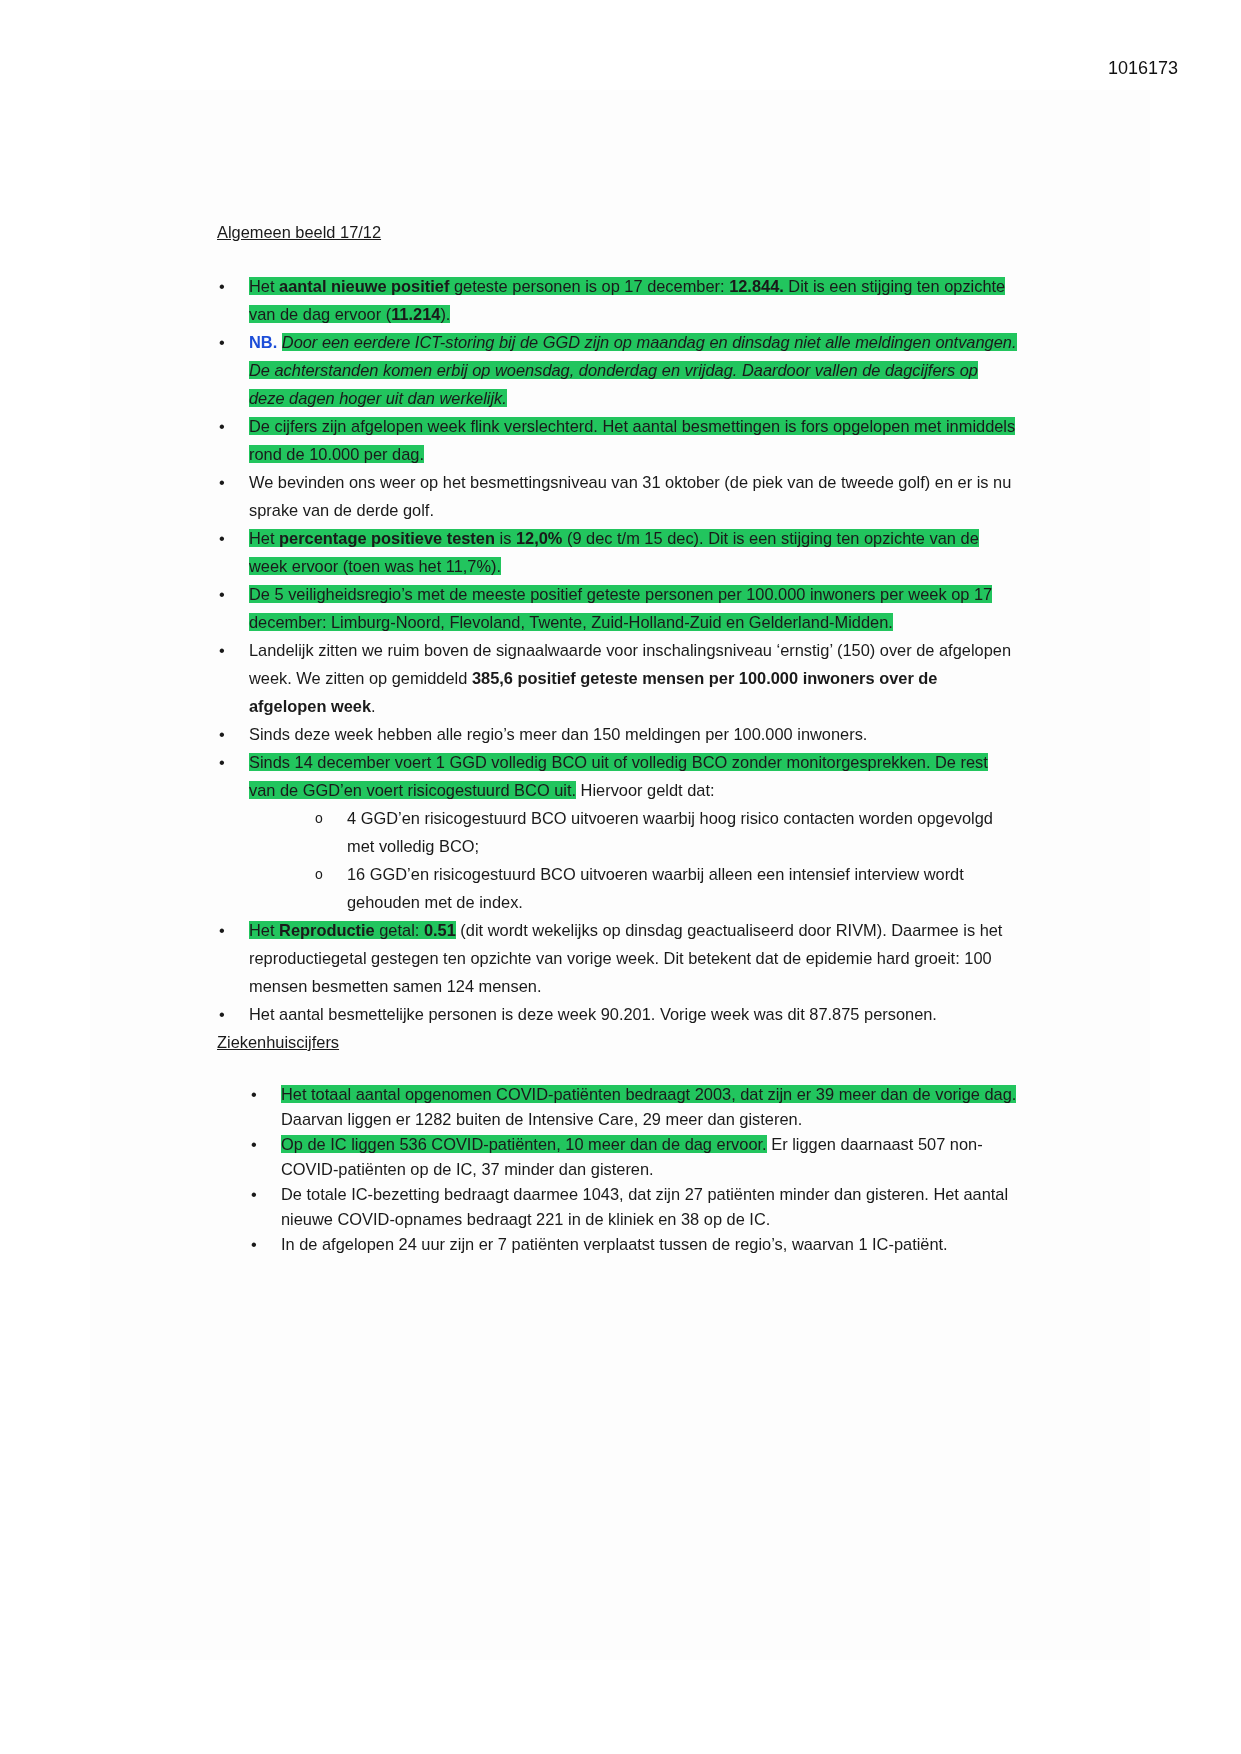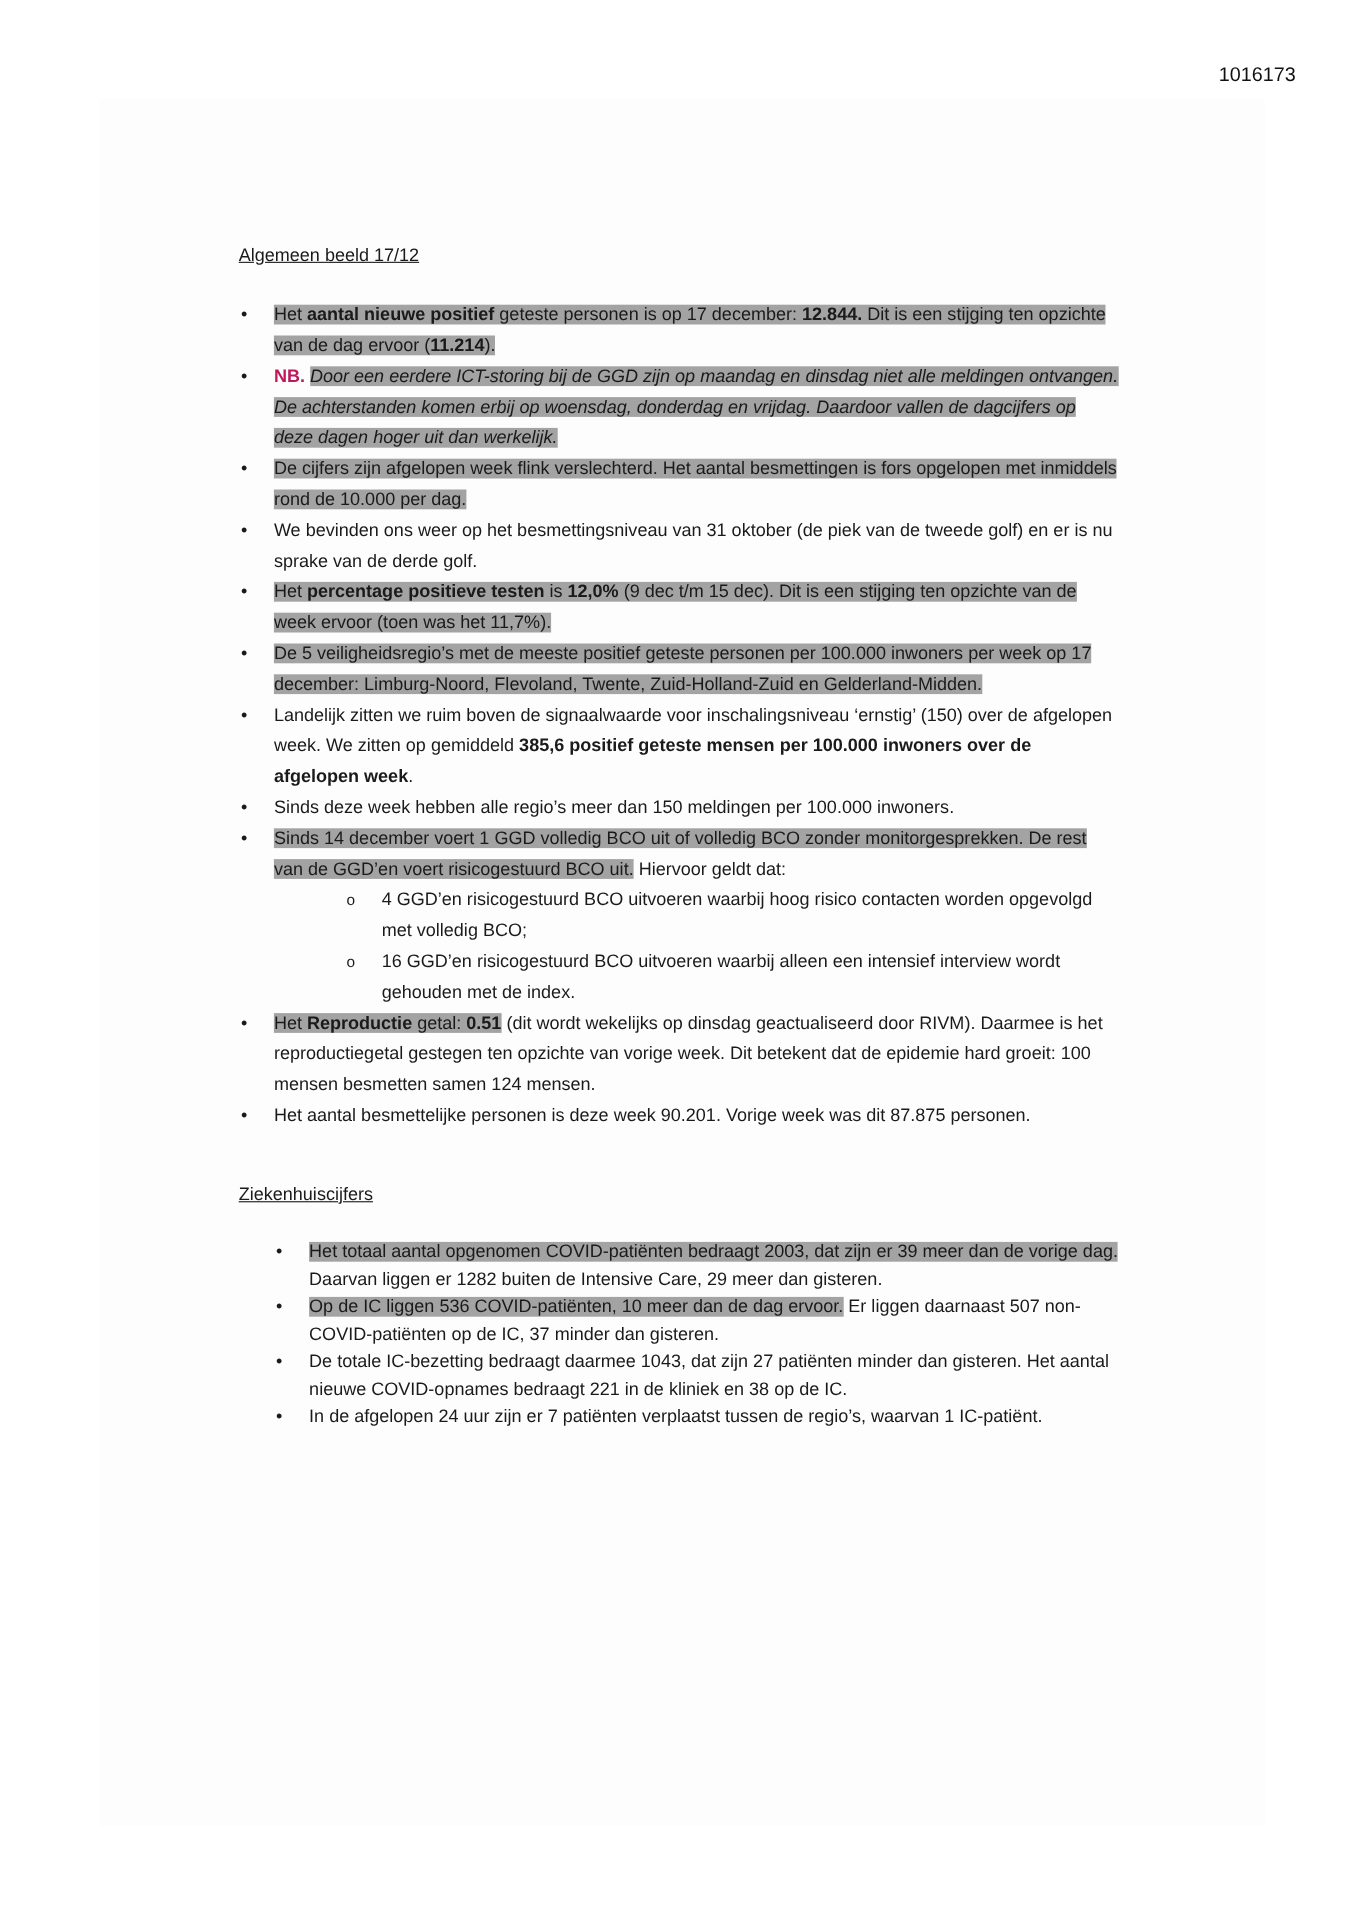--- a/index.html
+++ b/index.html
@@ -4,25 +4,25 @@
 <style>
   html,body{margin:0;padding:0;}
   body{width:1241px;height:1754px;background:#fff;position:relative;overflow:hidden;font-family:"Liberation Sans",sans-serif;color:#1a1a1a;}
   .scan{position:absolute;left:90px;top:90px;width:1060px;height:1570px;background:#fdfdfd;}
   .docnum{position:absolute;right:63px;top:58px;font-size:18px;color:#111;}
   .content{position:absolute;left:217px;top:218px;width:800px;font-size:16.4px;line-height:28px;}
   .h{text-decoration:underline;margin:0 0 26px 0;font-size:16.4px;}
   ul{list-style:none;margin:0;padding:0;}
   li{position:relative;padding-left:32px;}
   li::before{content:"•";position:absolute;left:2px;top:0;}
-  .hl{background:#a3a3a3;}
-  .red{color:#be185d;font-weight:bold;}
+  .hl{background:#22c55e;}
+  .red{color:#1d4ed8;font-weight:bold;}
   .sub li{padding-left:130px;}
   .sub li::before{content:"o";left:98px;font-size:14px;}
-  .h2{margin-top:44px;}
+  .h2{}
   .hosp{padding-left:32px;line-height:25px;}
 </style>
 </head>
 <body>
 
 <div class="scan"></div>
 <div class="docnum">1016173</div>
 
 <div class="content">
   <div class="h">Algemeen beeld 17/12</div>

